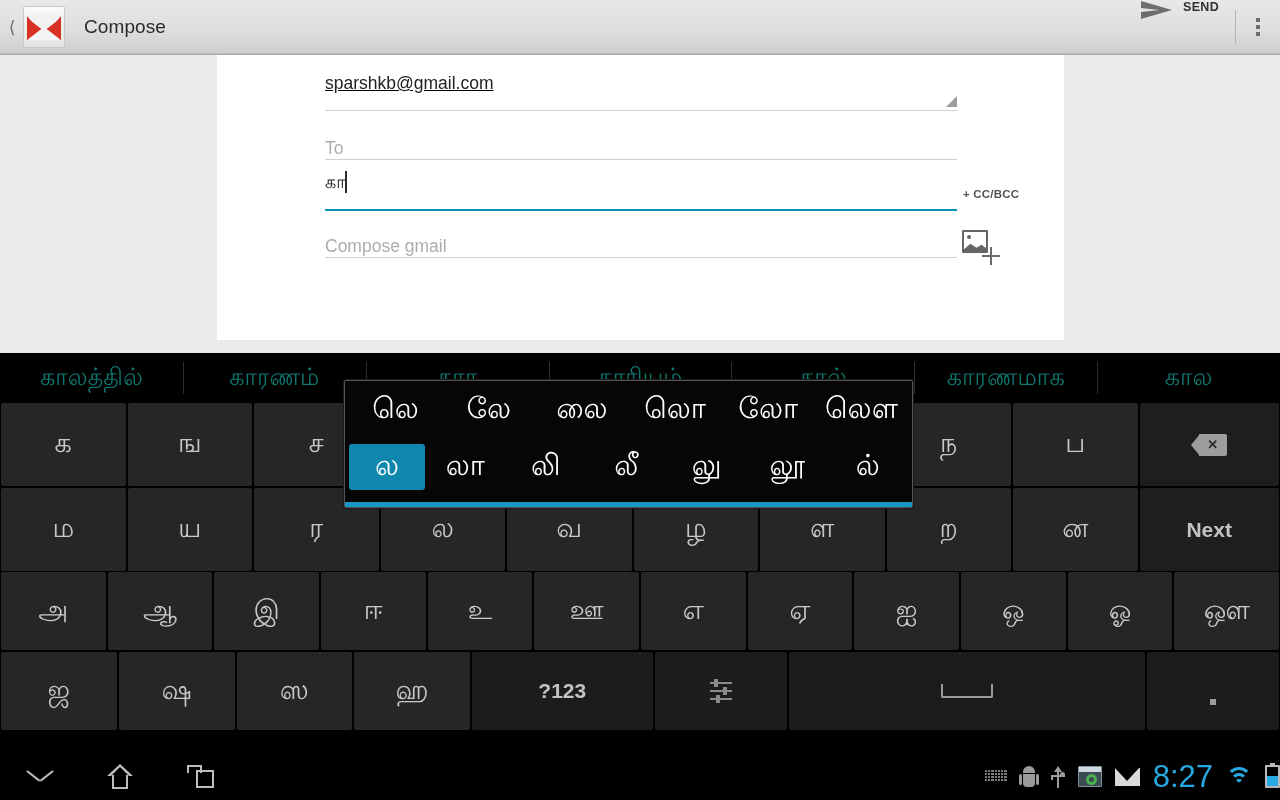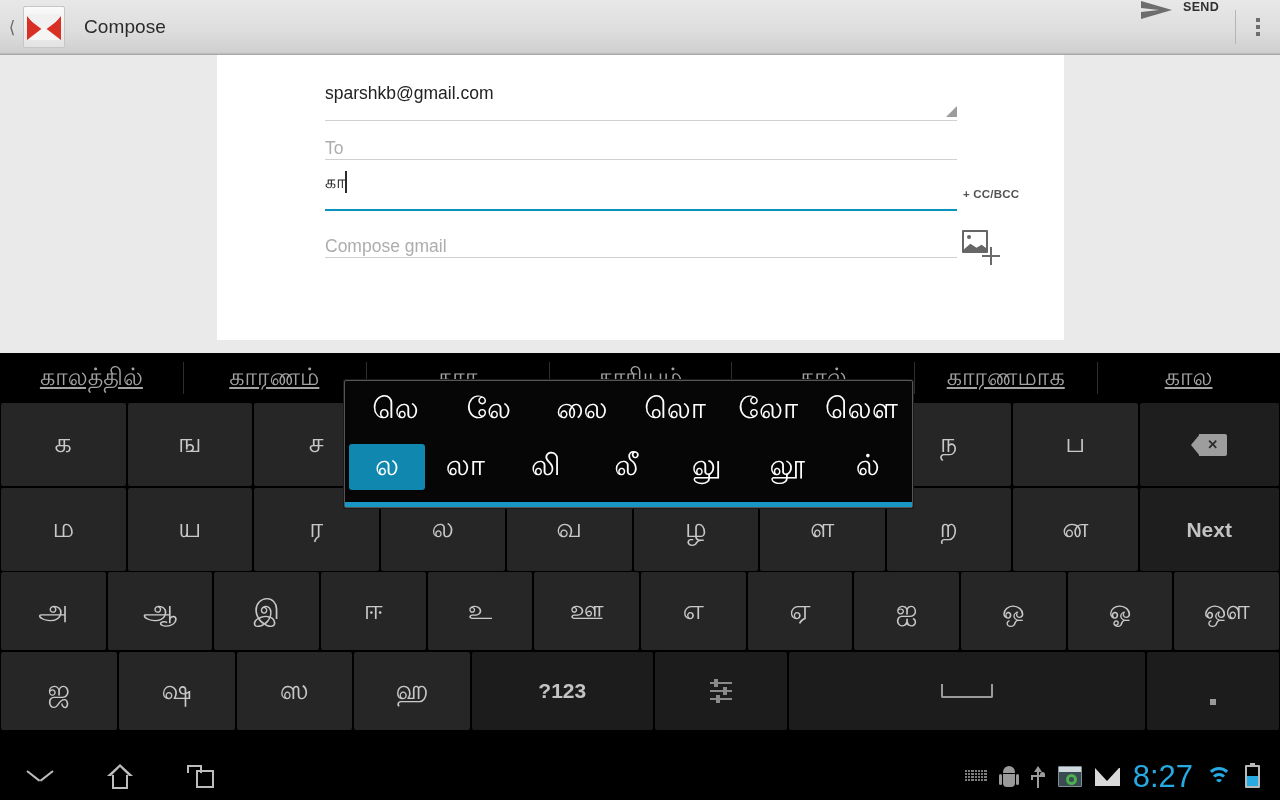--- a/index.html
+++ b/index.html
@@ -95,22 +95,22 @@
   .kb {
     position: absolute; left: 0; top: 353px; width: 1280px; height: 400px;
     background: #000;
   }
   .suggest {
     position: absolute; left: 0; top: 0; width: 1280px; height: 50px;
     display: flex; align-items: center;
   }
   .sug {
     flex: 1 1 0; height: 100%; display: flex; align-items: center; justify-content: center;
-    color: #a3a3a3; font-size: 24px; position: relative;
-    font-family: "DejaVu Sans", sans-serif; white-space: nowrap; overflow: hidden; text-decoration: underline;
+    color: #0f766e; font-size: 24px; position: relative;
+    font-family: "DejaVu Sans", sans-serif; white-space: nowrap; overflow: hidden;
   }
   .sug + .sug:before {
     content: ""; position: absolute; left: 0; top: 9px; width: 1px; height: 32px; background: #2e2e2e;
   }
 
   .krow { position: absolute; left: 0; width: 1280px; display: flex; }
   .key {
     background: #262626; margin: 0 1px; border-radius: 2px;
     display: flex; align-items: center; justify-content: center;
     color: #c8c8c8; font-size: 27px;
@@ -180,21 +180,21 @@
   }
   .home-ic .roof:after {
     content: ""; position: absolute; left: -9px; top: 3px; width: 0; height: 0;
     border-left: 9px solid transparent; border-right: 9px solid transparent; border-bottom: 9px solid #000;
   }
   .home-ic .walls { position: absolute; left: 5px; top: 11px; width: 16px; height: 14px; border: 2px solid #bdbdbd; border-top: none; }
   .rec-ic { width: 28px; height: 24px; position: relative; }
   .rec-ic .b { position: absolute; right: 0; top: 5px; width: 18px; height: 18px; border: 2px solid #bdbdbd; }
   .rec-ic .a { position: absolute; left: 1px; top: 0; width: 15px; height: 8px; border: 2px solid #bdbdbd; border-bottom: none; }
 
-  .tray { margin-left: auto; display: flex; align-items: center; padding-right: 20px; gap: 13px; text-align: center; }
+  .tray { margin-left: auto; display: flex; align-items: center; padding-right: 0; gap: 13px; text-align: center; }
   .tray .ic { display: flex; align-items: center; justify-content: center; }
   .clock { color: #27a9e1; font-size: 31px; letter-spacing: 0px; font-family: "Liberation Sans", sans-serif; }
 
   .kbd-ic { width: 22px; height: 13px; display: grid; grid-template-columns: repeat(7,1fr); grid-auto-rows: 2px; gap: 1px 1px; }
   .kbd-ic i { background: #7d7d7d; display: block; }
   .bug-ic { position: relative; width: 18px; height: 22px; }
   .bug-ic .hd { position: absolute; left: 3px; top: 0; width: 12px; height: 7px; background: #9a9a9a; border-radius: 6px 6px 0 0; }
   .bug-ic .bo { position: absolute; left: 3px; top: 8px; width: 12px; height: 13px; background: #9a9a9a; border-radius: 0 0 4px 4px; }
   .bug-ic .ar { position: absolute; top: 8px; width: 3px; height: 11px; background: #9a9a9a; border-radius: 2px; }
   .bug-ic .ar.l { left: -1px; } .bug-ic .ar.r { right: -1px; }
@@ -255,21 +255,21 @@
         <i></i>
           <i></i>
           <i></i>
       </div>
     </div>
   </div>
 
   <div class="body-area">
     <div class="paper">
 
-      <div class="fld" style="top:28px;height:38px;">
+      <div class="fld" style="top:18px;height:38px;text-decoration:underline;">
         <div class="fld-text">sparshkb@gmail.com</div>
         <div class="spinner-tri"></div>
         <div class="fld-line"></div>
       </div>
 
       <div class="fld" style="top:67px;height:38px;">
         <div class="fld-text ph">To</div>
         <div class="fld-line"></div>
       </div>
 

